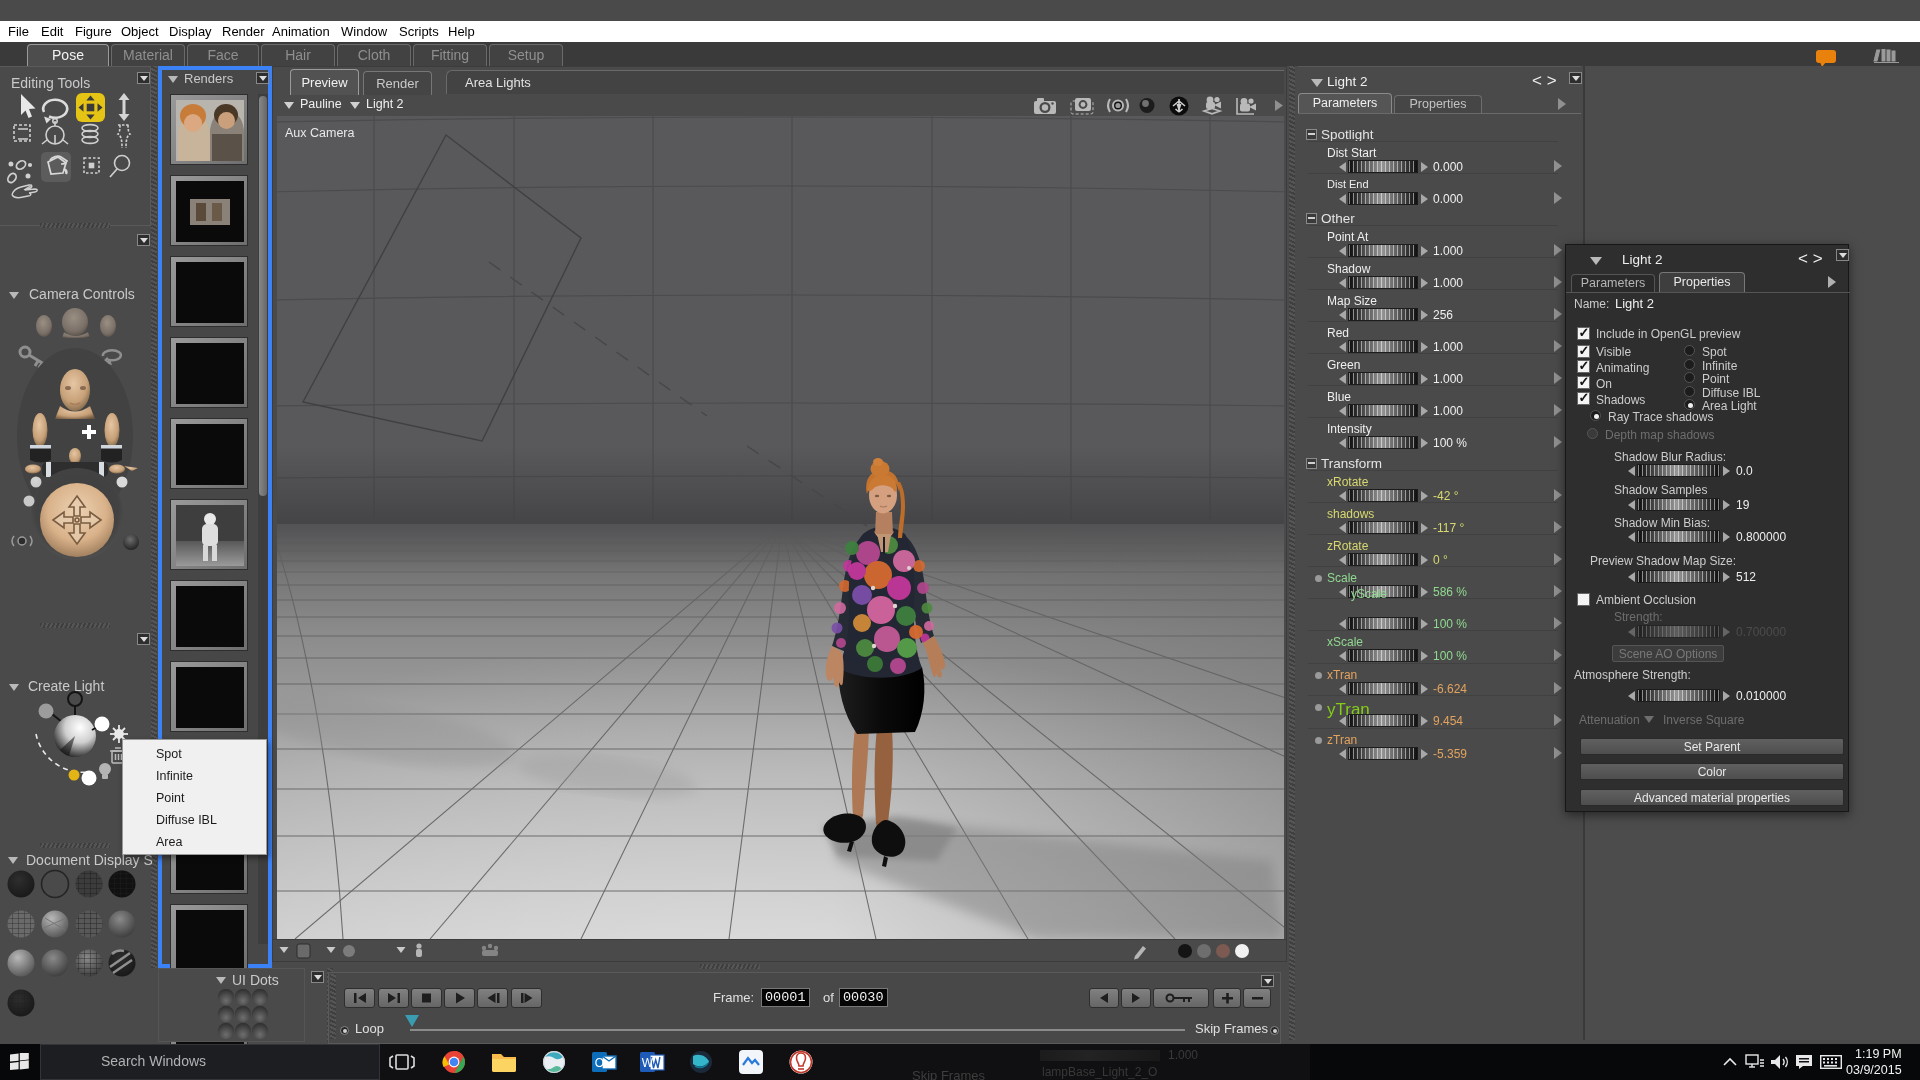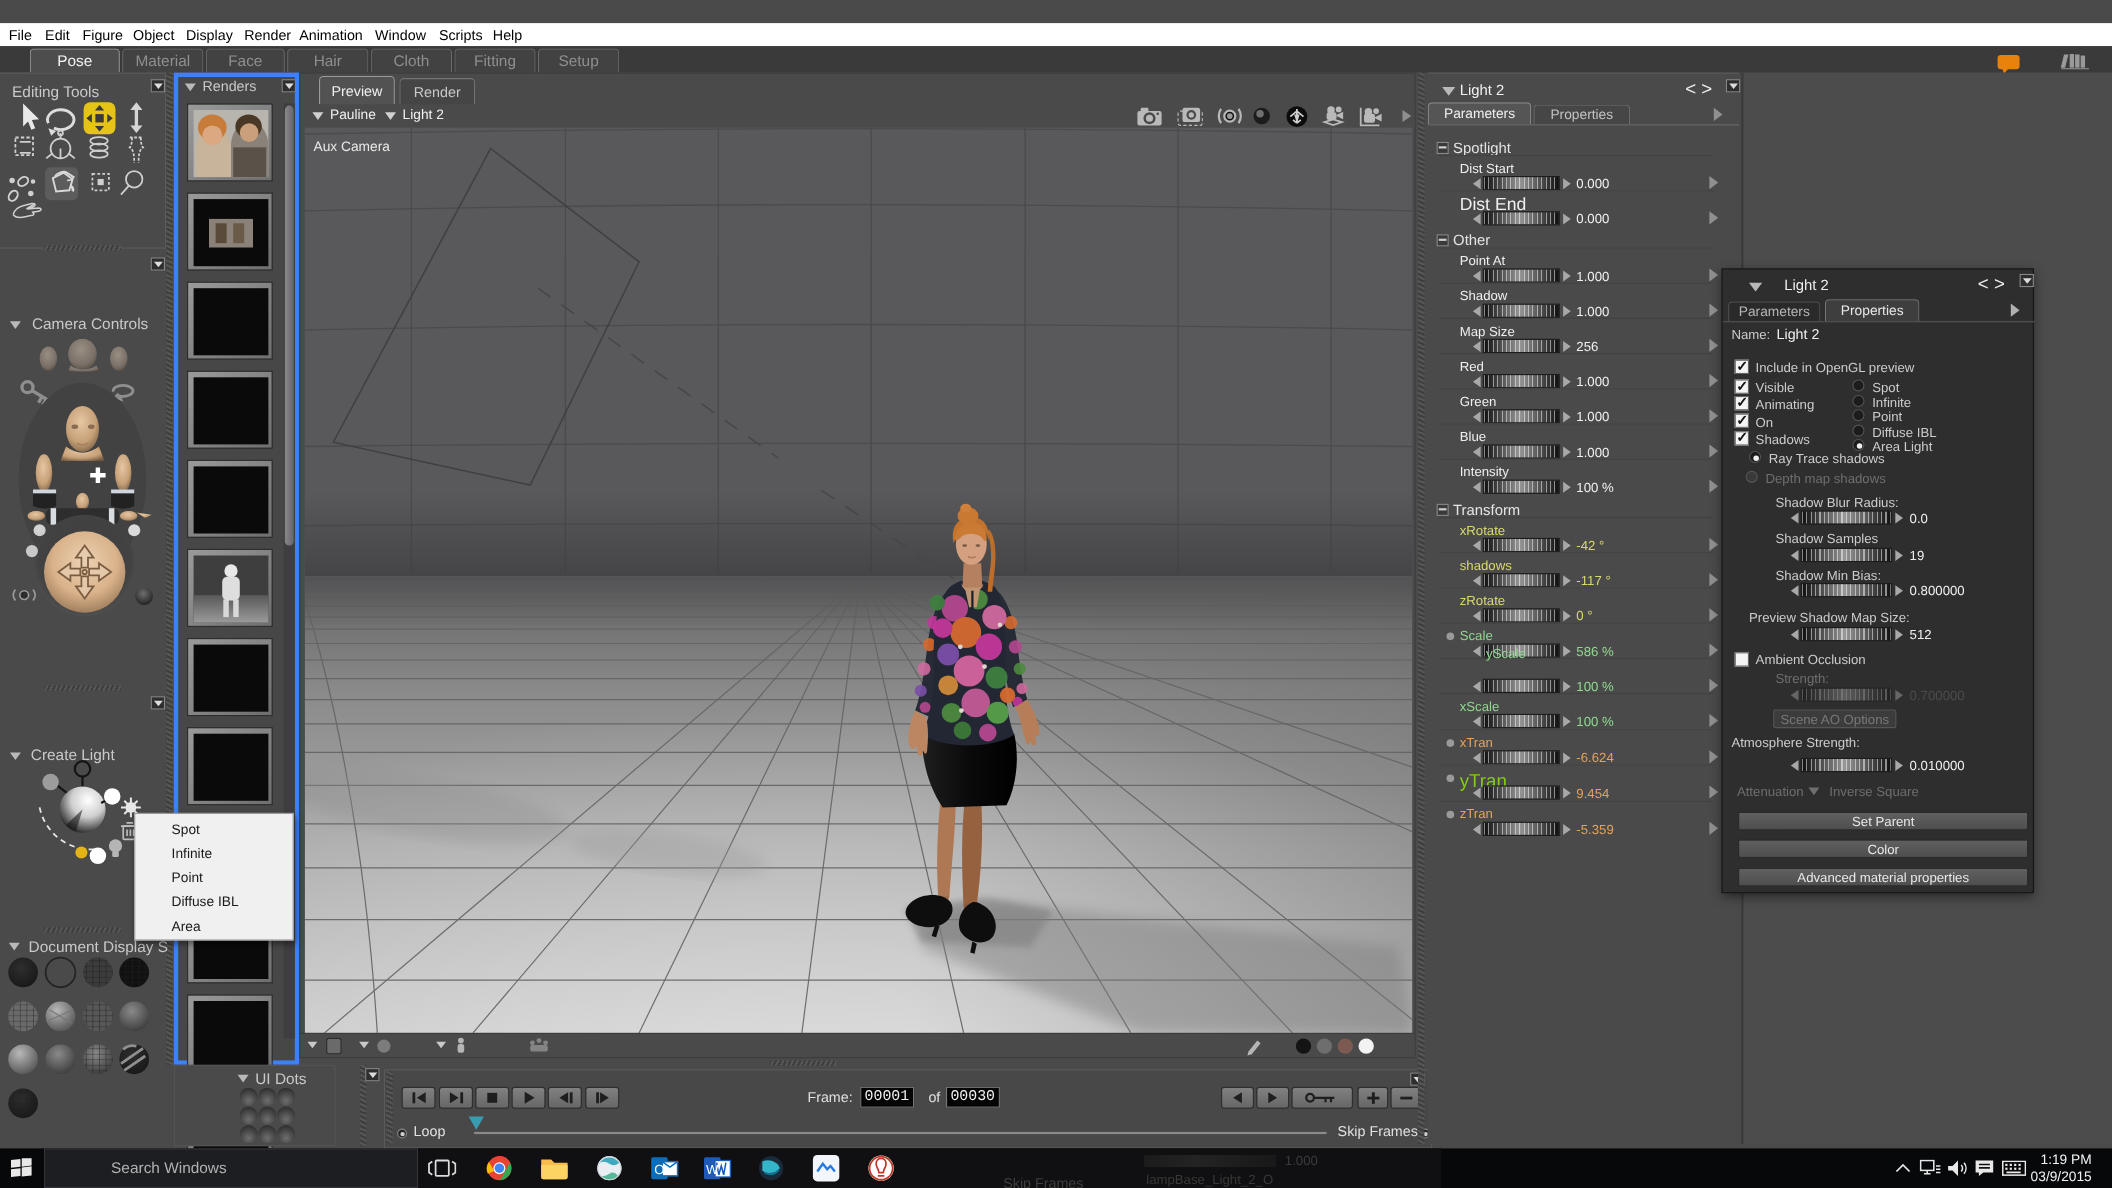--- a/index.html
+++ b/index.html
@@ -428,20 +428,21 @@
           <circle cx="43" cy="42" r="8.2"></circle>
     </g>
   </svg>
 </div>
 <div class="hatchv" style="left:327px; top:968px; height:74px;"></div>
 
 <div class="panel" style="left:272px; top:66px; width:1015px; height:896px; background:#4a4a4a; border:1px solid #3c3c3c;">
 
   <div style="position:absolute; left:17px; top:2px; width:69px; height:26px; background:#525252; border:1px solid #9a9a9a; border-bottom:none; border-radius:4px 4px 0 0; color:#f0f0f0; font-size:13px; text-align:center; line-height:25px;">Preview</div>
   <div style="position:absolute; left:90px; top:4px; width:69px; height:24px; background:#454545; border:1px solid #777; border-bottom:none; border-radius:4px 4px 0 0; color:#c9c9c9; font-size:13px; text-align:center; line-height:23px;">Render</div>
+  <div style="position:absolute; left:173px; top:3px; width:838px; height:24px; background:#434343; border-top:1px solid #6a6a6a; border-left:1px solid #6a6a6a; border-radius:6px 0 0 0; color:#e2e2e2; font-size:13px; line-height:23px; padding-left:18px;">Area Lights</div>
 
   <div style="position:absolute; left:0px; top:28px; width:1013px; height:21px; background:#4a4a4a;">
     <div class="tri" style="left:11px; top:7px; border-left-width:5px; border-right-width:5px; border-top-width:7px; border-top-color:#d0d0d0;"></div>
     <span style="position:absolute; left:27px; top:2px; color:#f0f0f0; font-size:12.5px;">Pauline</span>
     <div class="tri" style="left:77px; top:7px; border-left-width:5px; border-right-width:5px; border-top-width:7px; border-top-color:#d0d0d0;"></div>
     <span style="position:absolute; left:93px; top:2px; color:#f0f0f0; font-size:12.5px;">Light 2</span>
     <svg style="position:absolute; left:755px; top:0px;" width="260" height="21" viewBox="0 0 260 21">
       <g fill="#b9b9b9">
         <rect x="6" y="6" width="22" height="13" rx="2"></rect>
             <circle cx="17" cy="12.5" r="5.5" fill="#4a4a4a"></circle>
@@ -661,21 +662,21 @@
       </g>
       <circle cx="912" cy="11" r="7" fill="#141414"></circle>
       <circle cx="931" cy="11" r="7" fill="#6e6e6e"></circle>
       <circle cx="950" cy="11" r="7" fill="#7c5a52"></circle>
       <circle cx="969" cy="11" r="7" fill="#f2f2f2"></circle>
     </svg>
   </div>
 </div>
 <div class="hatchh" style="left:700px; top:964px; width:60px;"></div>
 
-<div class="panel" style="left:349px; top:972px; width:953px; height:72px; background:#484848; border:1px solid #5a5a5a;">
+<div class="panel" style="left:328px; top:972px; width:953px; height:72px; background:#484848; border:1px solid #5a5a5a;">
   <div class="hatchv" style="left:1px; top:1px; height:65px;"></div>
   <div class="ddbtn" style="left:-18px; top:-2px;"></div>
   <div class="ddbtn" style="left:932px; top:2px;"></div>
   <div style="left:15px; width:31px; position:absolute; top:15px; height:20px; background:linear-gradient(180deg,#818181,#666); border:1px solid #2e2e2e; border-radius:3px; color:#1a1a1a; text-align:center; font-size:11px; line-height:19px;"><svg width="29" height="18" viewBox="0 0 29 18">
           <rect x="9" y="4" width="2.5" height="10" fill="#1e1e1e"></rect>
           <path d="M21 4 v10 l-8 -5 z" fill="#1e1e1e"></path>
         </svg></div>
       <div style="left:49px; width:31px; position:absolute; top:15px; height:20px; background:linear-gradient(180deg,#818181,#666); border:1px solid #2e2e2e; border-radius:3px; color:#1a1a1a; text-align:center; font-size:11px; line-height:19px;"><svg width="29" height="18" viewBox="0 0 29 18">
           <path d="M9 4 v10 l8 -5 z" fill="#1e1e1e"></path>
           <rect x="18.5" y="4" width="2.5" height="10" fill="#1e1e1e"></rect>
@@ -741,21 +742,21 @@
 <div style="position:absolute; left:10px; top:74px; width:250px; height:1px; background:#535353; border-bottom:1px solid #414141;"></div>
 <span style="position:absolute; left:29px; top:79px; color:#efefef; font-size:12px;">Dist Start</span>
 <div class="srow" style="left:41px; top:93px;">
         <div class="sl-l"></div>
         <div class="sl-track"></div>
         <div class="sl-r"></div>
         <div class="sl-val" style="color:#efefef;">0.000</div>
       </div>
 <div class="rarr" style="left:256px; top:93px;"></div>
 <div style="position:absolute; left:10px; top:106px; width:250px; height:1px; background:#535353; border-bottom:1px solid #414141;"></div>
-<span style="position:absolute; left:29px; top:111px; color:#efefef; font-size:16px;">Dist End</span>
+<span style="position:absolute; left:29px; top:111px; color:#efefef; font-size:11px;">Dist End</span>
 <div class="srow" style="left:41px; top:125px;">
         <div class="sl-l"></div>
         <div class="sl-track"></div>
         <div class="sl-r"></div>
         <div class="sl-val" style="color:#efefef;">0.000</div>
       </div>
 <div class="rarr" style="left:256px; top:125px;"></div>
 <div style="position:absolute; left:8px; top:146px; width:11px; height:11px; background:#3a3a3a; border:1px solid #8a8a8a;"></div>
 <div style="position:absolute; left:10px; top:150px; width:7px; height:1.5px; background:#d0d0d0;"></div>
 <span style="position:absolute; left:23px; top:144px; color:#e4e4e4; font-size:13.5px;">Other</span>

